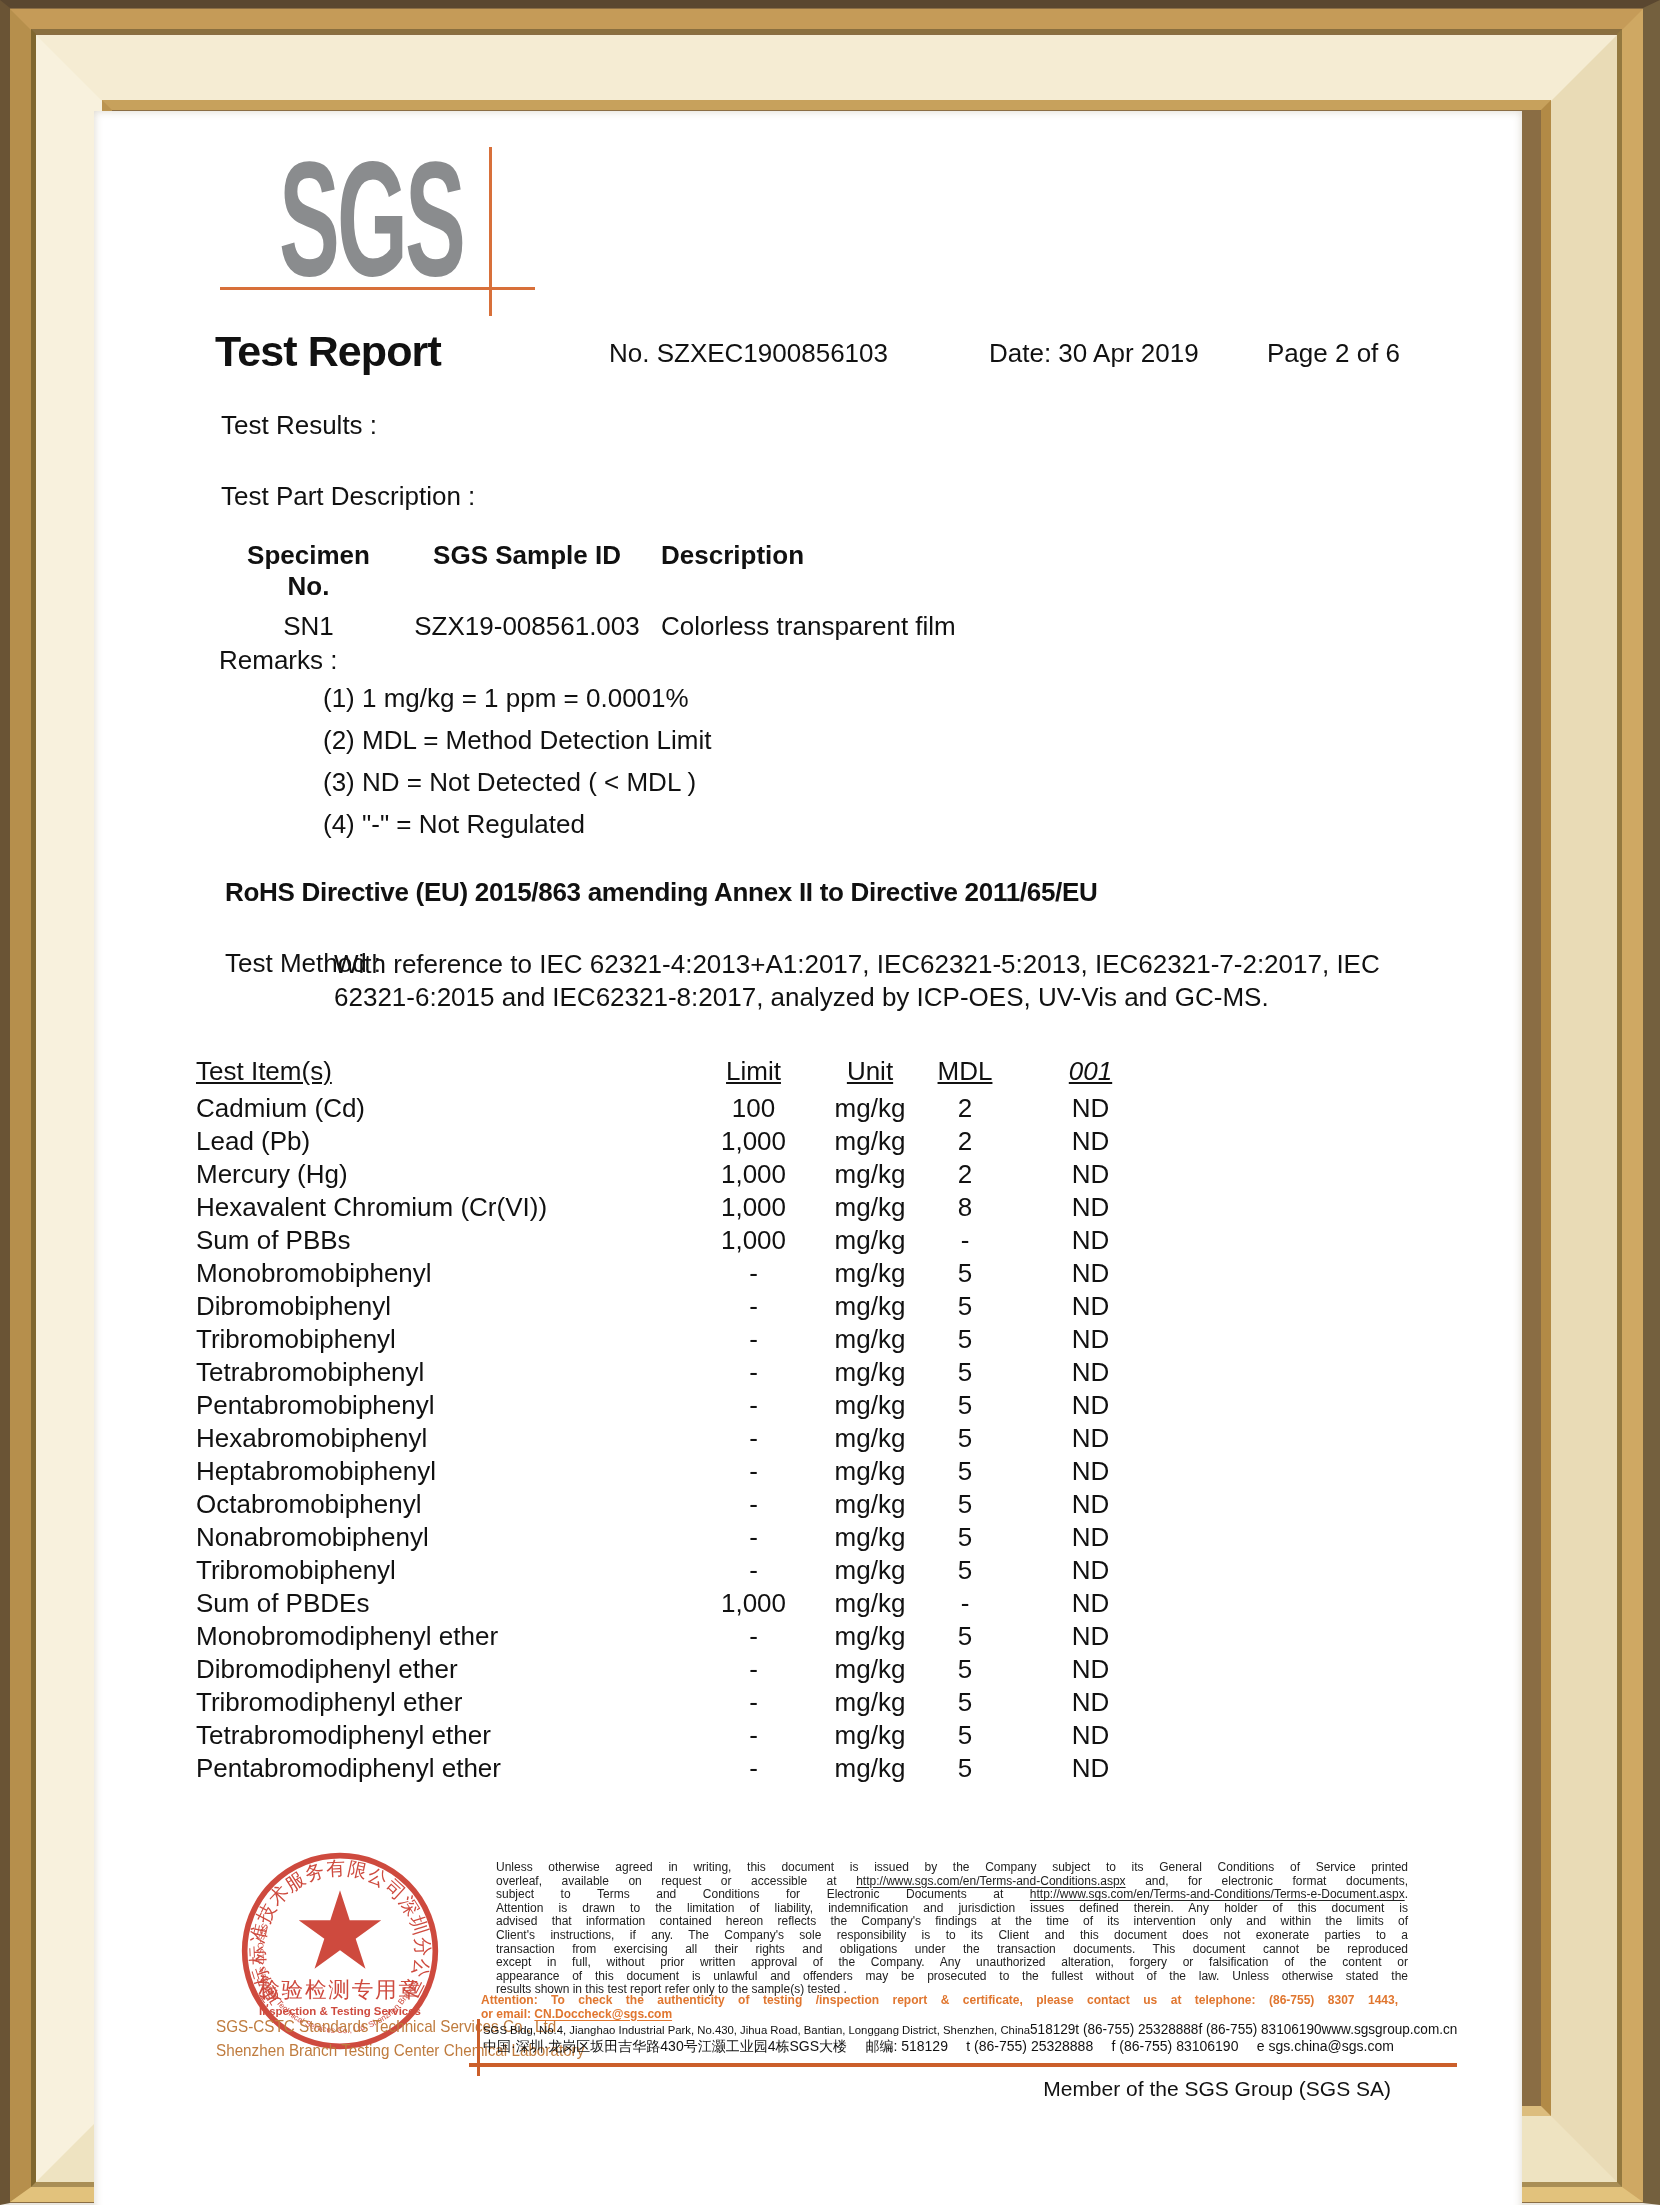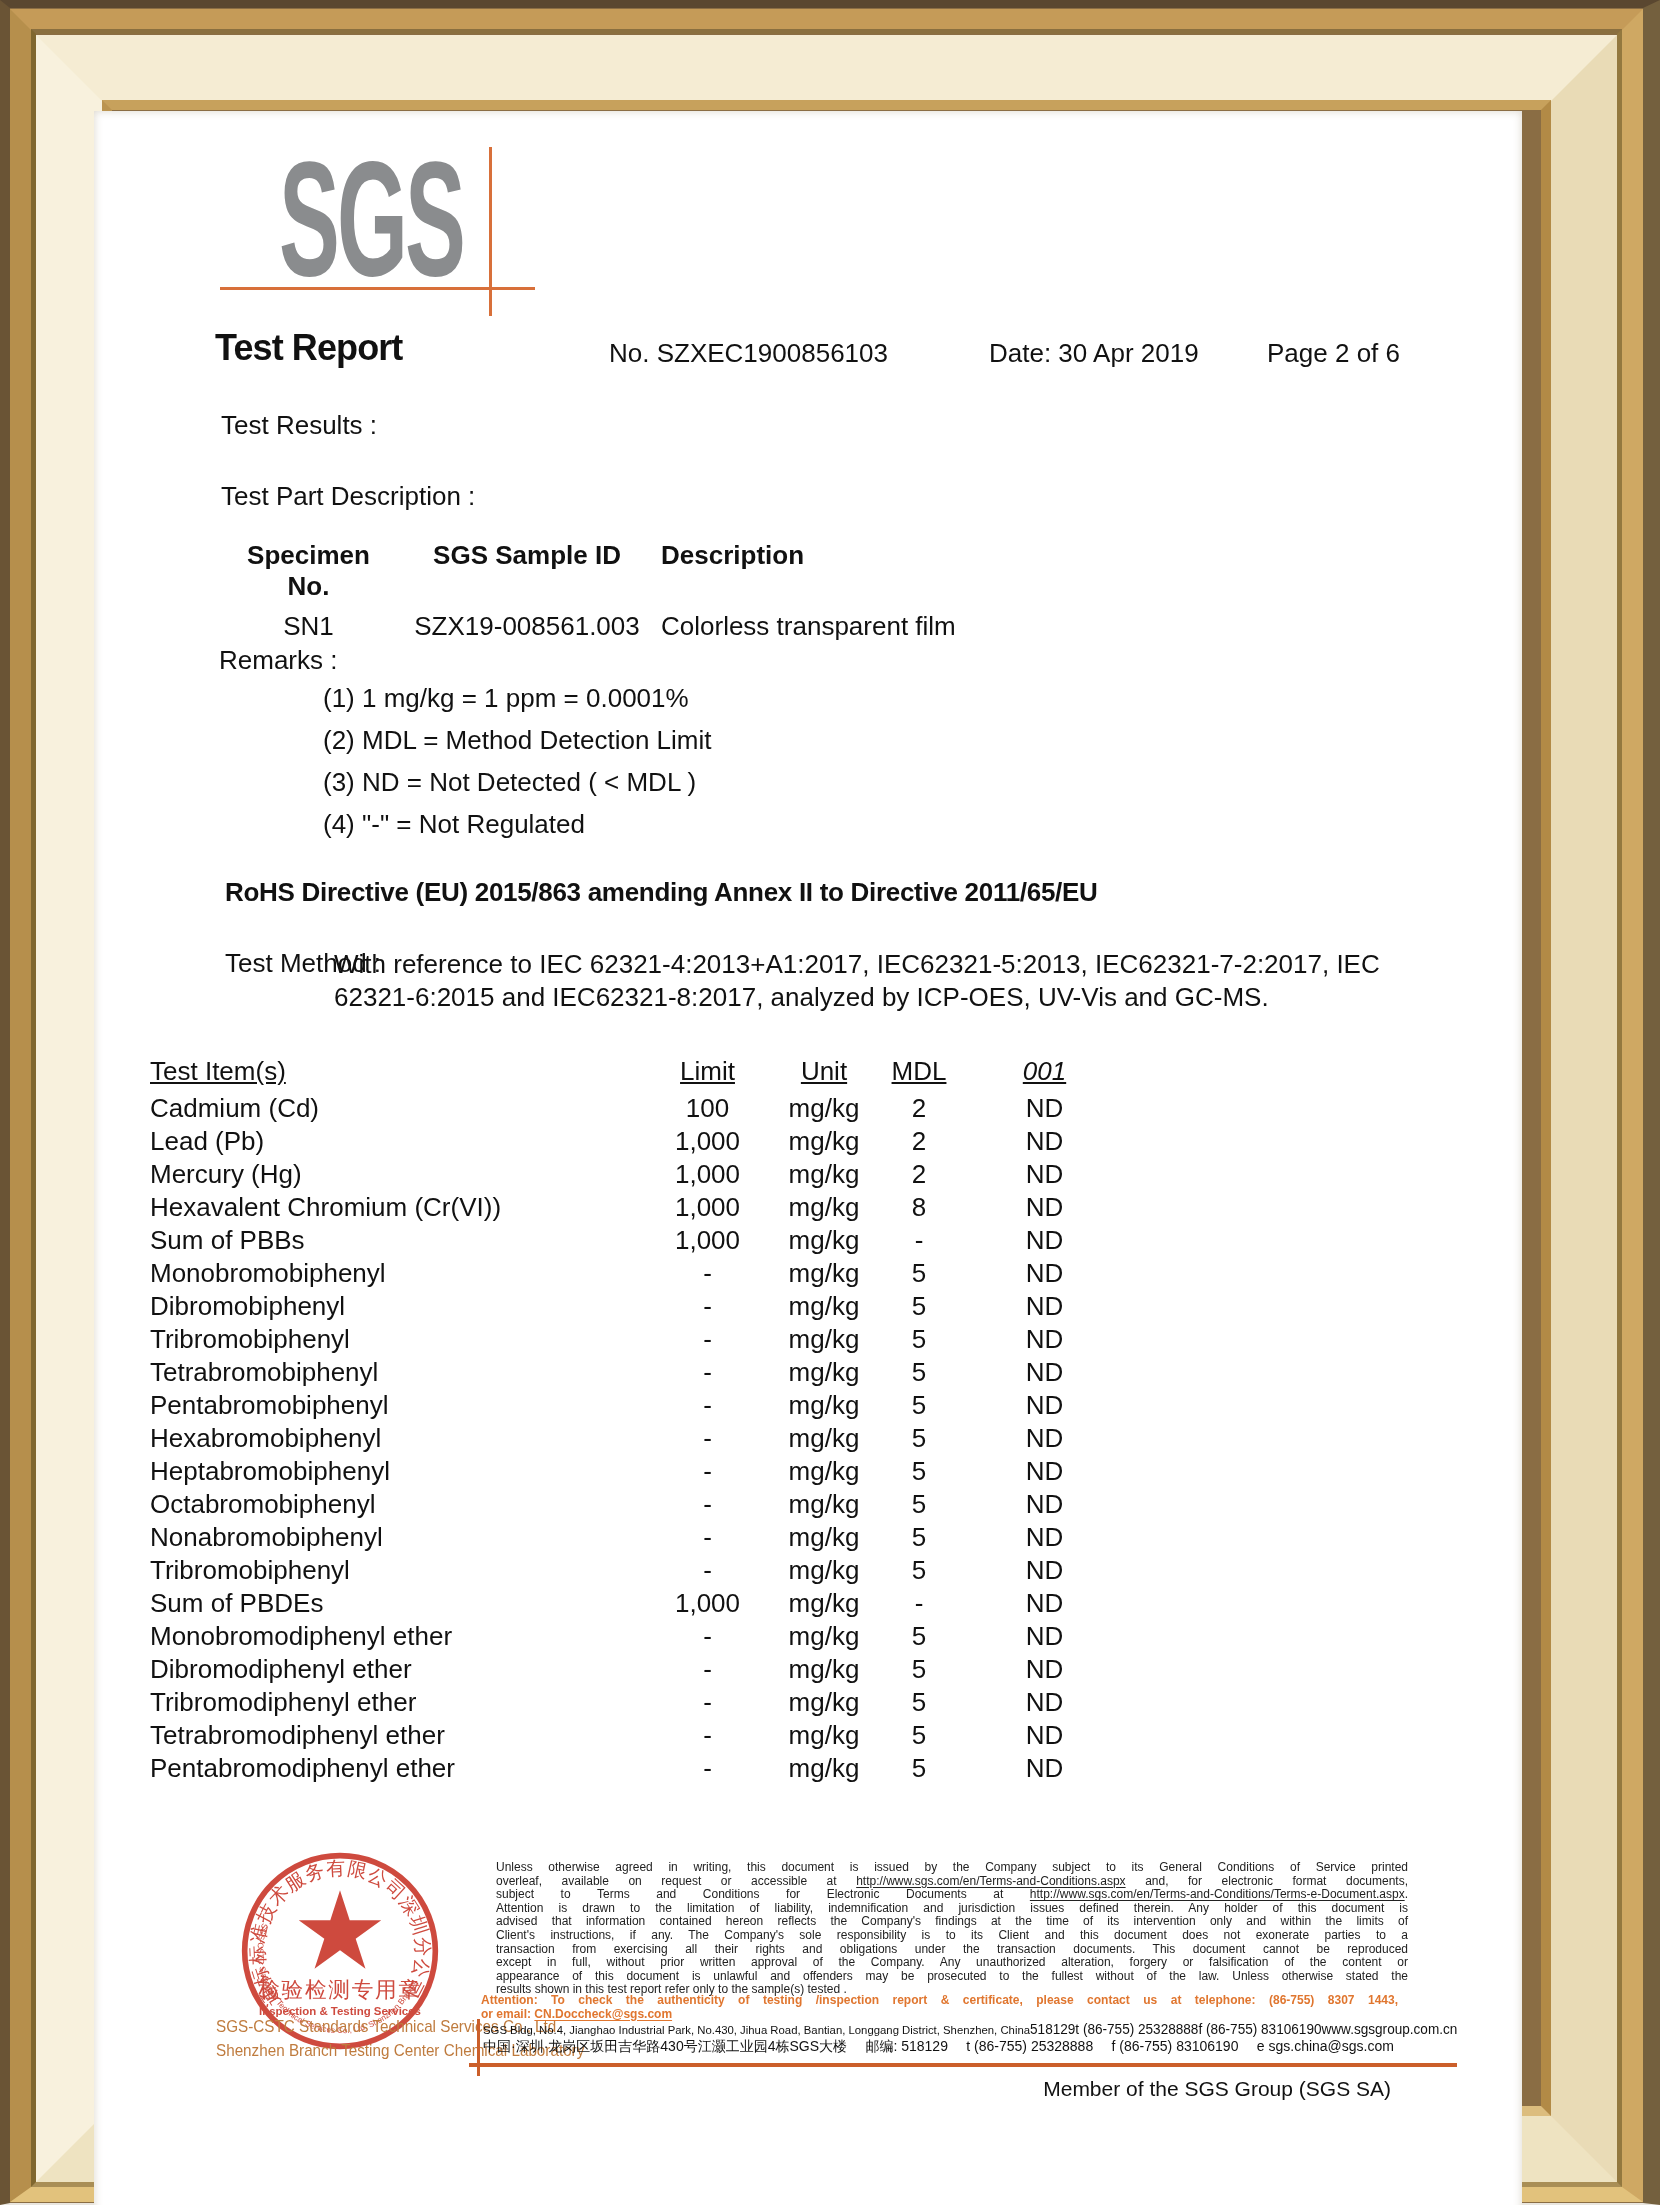--- a/index.html
+++ b/index.html
@@ -14,39 +14,39 @@
   .f4{inset:35px 43px 23px 36px;border-width:66px;border-color:#f5ecd3 #e9dbb6 #eee3c1 #f8f1dd;}
   .f5{inset:100px 109px 89px 102px;border-width:10.4px;border-color:#c7a15c #b28a46 #dcbd7e #bb9450;}
   .page{position:absolute;left:94px;top:111px;width:1428px;height:2202px;background:#ffffff;
         box-shadow:inset 0 0 8.6px rgba(110,90,50,.25);overflow:hidden;}
   
   .logo-text{left:185px;top:26px;font-size:163px;font-weight:bold;color:#8a8c8e;
              line-height:163px;transform:scaleX(.56);transform-origin:left top;letter-spacing:-5.2px;}
   .logo-hline{left:126px;top:176px;width:315px;height:2.6px;background:#d8703a;}
   .logo-vline{left:395px;top:36px;width:2.6px;height:169px;background:#d8703a;}
   
-  .title{left:121px;top:216px;font-size:36px;font-weight:bold;color:#111;letter-spacing:-0.9px;}
+  .title{left:121px;top:216px;font-size:43px;font-weight:bold;color:#111;letter-spacing:-0.9px;}
   .hmeta{top:227px;font-size:26px;color:#111;}
   .hm-no{left:515px;} .hm-date{left:895px;} .hm-page{left:1173px;}
   
   .b30{font-size:26px;color:#111;}
   .lbl-results{left:127px;top:299px;}
   .lbl-tpd{left:127px;top:370px;}
   .spec-grid{left:130px;top:429px;display:grid;grid-template-columns:169px 268px 415px;row-gap:8.6px;}
   .spec-grid .h{font-weight:bold;}
   .spec-grid .c0,.spec-grid .c1{text-align:center;}
   .lbl-remarks{left:125px;top:534px;}
   .remarks-list{left:229px;top:566px;line-height:42px;}
   .directive{left:131px;top:766px;font-weight:bold;letter-spacing:-0.3px;}
   .tm-label{left:131px;top:837px;}
   .tm-text{left:240px;top:837px;width:1107px;line-height:33px;}
   
   .rt{left:0;top:943px;width:1428px;}
   .rt-row{display:grid;grid-template-columns:484px 147px 86px 104px 147px;padding-left:56px;
-          height:33px;line-height:33px;font-size:26px;color:#111;}
+          height:33px;line-height:33px;font-size:26px;color:#111;margin-left:46px;}
   .rt-head{height:38px;line-height:35px;}
   .rt-row .c1,.rt-row .c2,.rt-row .c3,.rt-row .c4{text-align:center;}
   .rt-head span{text-decoration:underline;}
   .rt-head .c4 span{font-style:italic;}
   
   .fineprint{left:387px;top:1750px;width:912px;font-size:12px;line-height:13.6px;color:#222;margin-left:15px;}
   .fineprint .jl{text-align:justify;text-align-last:justify;}
   .fineprint .last{text-align:left;}
   .attention{left:387px;top:1883px;width:917px;font-size:12px;line-height:13.5px;font-weight:bold;color:#e0762f;}
   .attention .jl{text-align:justify;text-align-last:justify;}

